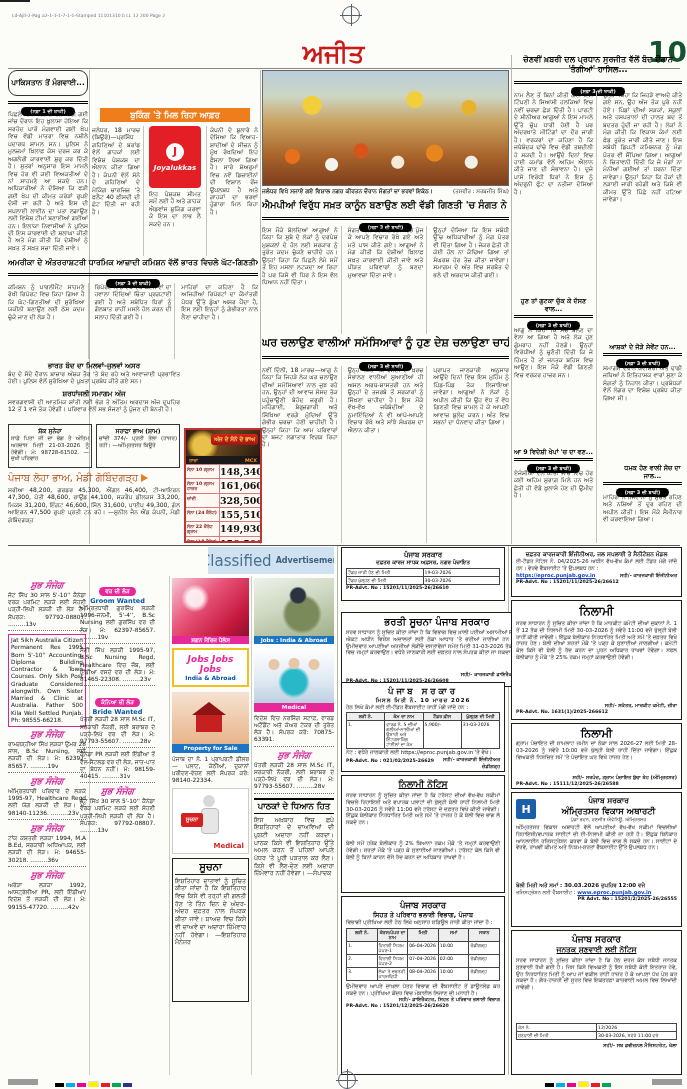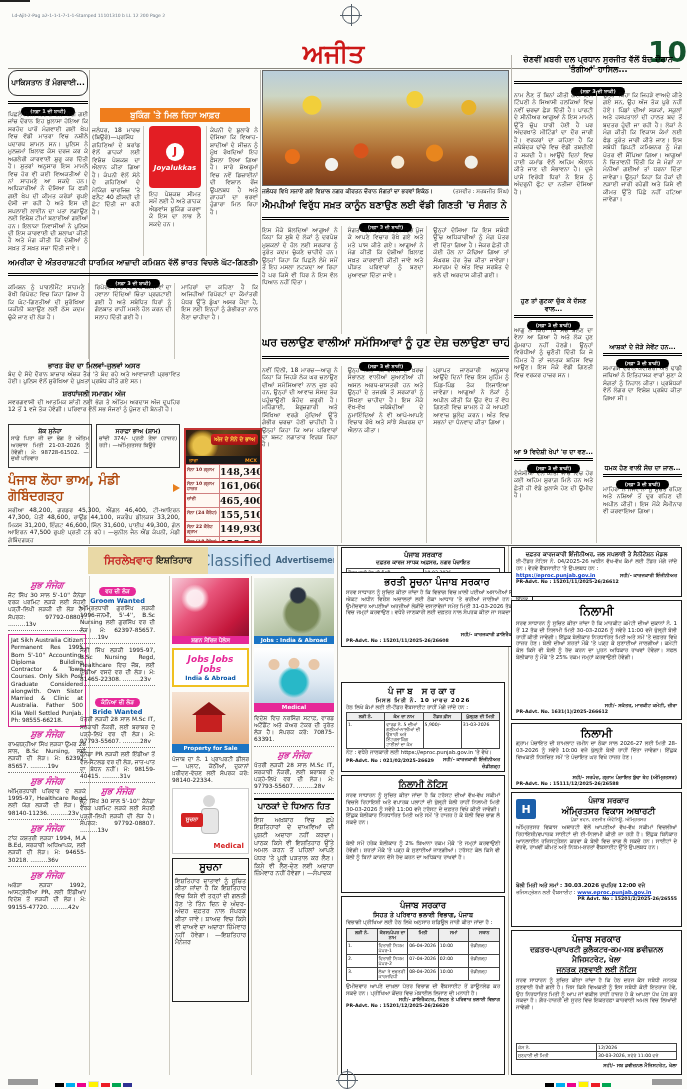--- a/index.html
+++ b/index.html
@@ -136,21 +136,21 @@
     <div class="hl" style="font-size:6px;">ਸ਼ੋਕ ਸੁਨੇਹਾ</div>
     <div class="b55">ਸਾਡੇ ਪਿਤਾ ਜੀ ਦਾ ਭੋਗ ਤੇ ਅੰਤਿਮ ਅਰਦਾਸ ਮਿਤੀ 21-03-2026 ਨੂੰ ਹੋਵੇਗੀ। ਮੋ: 98728-61502. —ਦੁਖੀ ਪਰਿਵਾਰ</div>
   </div>
   <div class="abs" style="left:96px;top:424px;width:84px;height:44px;border:1px solid #333;padding:2px;">
     <div class="hl" style="font-size:6px;">ਸਰਾਫ਼ਾ ਭਾਅ (ਸ਼ਾਮ)</div>
     <div class="b55">ਚਾਂਦੀ 374/- ਪ੍ਰਤੀ ਤੋਲਾ (ਹਾਜ਼ਰ) ਰਹੀ। —ਅੰਮ੍ਰਿਤਸਰ ਬਿਊਰੋ</div>
   </div>
 
   <div class="abs" style="left:8px;top:472px;width:172px;height:71px;">
     <div style="display:flex;align-items:center;gap:3px;">
-      <span style="font-size:13px;font-weight:bold;color:#b04a10;">ਪੰਜਾਬ ਲੋਹਾ ਭਾਅ, ਮੰਡੀ ਗੋਬਿੰਦਗੜ੍ਹ</span>
+      <span style="font-size:10px;font-weight:normal;color:#b04a10;">ਪੰਜਾਬ ਲੋਹਾ ਭਾਅ, ਮੰਡੀ ਗੋਬਿੰਦਗੜ੍ਹ</span>
       <span style="width:0;height:0;border-left:7px solid #e88020;border-top:4px solid transparent;border-bottom:4px solid transparent;"></span>
     </div>
     <div class="b" style="margin-top:2px;height:56px;">ਸਰੀਆ 48,200, ਗਰਡਰ 45,300, ਐਂਗਲ 46,400, ਟੀ-ਆਇਰਨ 47,300, ਪੱਤੀ 48,600, ਰਾਊਂਡ 44,100, ਸਕਰੈਪ ਡੀਲਕਸ 33,200, ਮਿਕਸ 31,200, ਇੰਗਟ 46,600, ਸਿੱਲ 31,600, ਪਾਈਪ 49,300, ਗੋਲ ਆਇਰਨ 47,500 ਰੁਪਏ ਪ੍ਰਤੀ ਟਨ ਰਹੇ। —ਸੁਨੀਲ ਜੈਨ ਐਂਡ ਕੰਪਨੀ, ਮੰਡੀ ਗੋਬਿੰਦਗੜ੍ਹ</div>
   </div>
 
   <div class="abs" style="left:184px;top:428px;width:78px;height:115px;border:2px solid #c23333;background:#fff8f2;">
     <div style="height:26px;position:relative;background:
         radial-gradient(circle at 22% 60%, #e8c14a 0 9px, #b8902c 12px, transparent 16px),
         linear-gradient(120deg,#2a1c10,#6b4a1e 45%,#2a1c10);">
       <div style="position:absolute;right:2px;top:4px;background:linear-gradient(#d42222,#a11414);color:#ffe14a;font-size:5.6px;font-weight:bold;padding:2px 3px;border-radius:3px;text-align:center;">ਅੱਜ ਦੇ ਸੋਨੇ ਦੇ ਭਾਅ</div>
@@ -162,21 +162,21 @@
     <div class="goldrow">
         <span class="gl">ਸੋਨਾ 10 ਗ੍ਰਾਮ</span>
         <span class="gv">148,340</span>
       </div>
     <div class="goldrow">
         <span class="gl">ਸੋਨਾ 10 ਗ੍ਰਾਮ ਹਾਜ਼ਰ</span>
         <span class="gv">161,060</span>
       </div>
     <div class="goldrow">
         <span class="gl">ਚਾਂਦੀ</span>
-        <span class="gv">465,400</span>
+        <span class="gv">328,500</span>
       </div>
     <div class="goldrow">
         <span class="gl">ਸੋਨਾ (24 ਕੈਰੇਟ)</span>
         <span class="gv">155,510</span>
       </div>
     <div class="goldrow">
         <span class="gl">ਸੋਨਾ 22 ਕੈਰੇਟ ਗ੍ਰਾਮ</span>
         <span class="gv">149,930</span>
       </div>
     <div class="goldrow">
@@ -197,30 +197,26 @@
       <div class="b" style="height:122px;">ਆਗੂ ਨੇ ਕਿਹਾ ਕਿ ਸੱਚ ਬੋਲਣ ਦਾ ਵੇਲਾ ਆ ਗਿਆ ਹੈ ਅਤੇ ਲੋਕ ਹੁਣ ਗੁੰਮਰਾਹ ਨਹੀਂ ਹੋਣਗੇ। ਉਨ੍ਹਾਂ ਵਿਰੋਧੀਆਂ ਨੂੰ ਚੁਣੌਤੀ ਦਿੱਤੀ ਕਿ ਜੇ ਹਿੰਮਤ ਹੈ ਤਾਂ ਜਨਤਕ ਬਹਿਸ ਵਿਚ ਆਉਣ। ਇਸ ਮੌਕੇ ਵੱਡੀ ਗਿਣਤੀ ਵਿਚ ਵਰਕਰ ਹਾਜ਼ਰ ਸਨ।</div>
       <div class="hl" style="font-size:6.4px;">ਆ 9 ਵਿਦੇਸ਼ੀ ਖੇਪਾਂ 'ਚ ਦਾ ਵਣ...</div>
       <div class="pillrow"><span class="pill">(ਸਫ਼ਾ 3 ਦੀ ਬਾਕੀ)</span></div>
       <div class="b" style="height:70px;">ਏਜੰਸੀਆਂ ਵੱਲੋਂ ਕੀਤੀ ਜਾਂਚ ਵਿਚ ਹੋਰ ਕਈ ਅਹਿਮ ਸੁਰਾਗ਼ ਮਿਲੇ ਹਨ ਅਤੇ ਛੇਤੀ ਹੀ ਵੱਡੇ ਖ਼ੁਲਾਸੇ ਹੋਣ ਦੀ ਉਮੀਦ ਹੈ।</div>
     </div>
     <div style="width:81px;">
       <div class="b" style="height:252px;">ਉਨ੍ਹਾਂ ਕਿਹਾ ਕਿ ਜਿਹੜੇ ਵਾਅਦੇ ਕੀਤੇ ਗਏ ਸਨ, ਉਹ ਅੱਜ ਤੱਕ ਪੂਰੇ ਨਹੀਂ ਹੋਏ। ਪਿੰਡਾਂ ਦੀਆਂ ਸੜਕਾਂ, ਸਕੂਲਾਂ ਅਤੇ ਹਸਪਤਾਲਾਂ ਦੀ ਹਾਲਤ ਬਦ ਤੋਂ ਬਦਤਰ ਹੁੰਦੀ ਜਾ ਰਹੀ ਹੈ। ਲੋਕਾਂ ਨੇ ਮੰਗ ਕੀਤੀ ਕਿ ਵਿਕਾਸ ਕੰਮਾਂ ਲਈ ਫੰਡ ਤੁਰੰਤ ਜਾਰੀ ਕੀਤੇ ਜਾਣ। ਇਸ ਸਬੰਧੀ ਡਿਪਟੀ ਕਮਿਸ਼ਨਰ ਨੂੰ ਮੰਗ ਪੱਤਰ ਵੀ ਸੌਂਪਿਆ ਗਿਆ। ਆਗੂਆਂ ਨੇ ਚਿਤਾਵਨੀ ਦਿੱਤੀ ਕਿ ਜੇ ਮੰਗਾਂ ਨਾ ਮੰਨੀਆਂ ਗਈਆਂ ਤਾਂ ਧਰਨਾ ਦਿੱਤਾ ਜਾਵੇਗਾ। ਉਨ੍ਹਾਂ ਕਿਹਾ ਕਿ ਹੱਕਾਂ ਦੀ ਲੜਾਈ ਜਾਰੀ ਰਹੇਗੀ ਅਤੇ ਕਿਸੇ ਵੀ ਕੀਮਤ ਉੱਤੇ ਪਿੱਛੇ ਨਹੀਂ ਹਟਿਆ ਜਾਵੇਗਾ।</div>
       <div class="hl" style="font-size:6.4px;">ਆਸ਼ਕਾਂ ਦੇ ਜੋੜੇ ਸੇਵੇਂਟ ਹਨ...</div>
       <div class="pillrow"><span class="pill">(ਸਫ਼ਾ 3 ਦੀ ਬਾਕੀ)</span></div>
       <div class="b" style="height:100px;">ਸਮਾਗਮ ਦੌਰਾਨ ਕਵੀਸ਼ਰੀ ਅਤੇ ਢਾਡੀ ਜਥਿਆਂ ਨੇ ਇਤਿਹਾਸਕ ਵਾਰਾਂ ਸੁਣਾ ਕੇ ਸੰਗਤਾਂ ਨੂੰ ਨਿਹਾਲ ਕੀਤਾ। ਪ੍ਰਬੰਧਕਾਂ ਵੱਲੋਂ ਲੰਗਰ ਦਾ ਵਿਸ਼ੇਸ਼ ਪ੍ਰਬੰਧ ਕੀਤਾ ਗਿਆ ਸੀ।</div>
-      <div class="hl" style="font-size:6.4px;">ਧਮਕ ਹੋਣ ਵਾਲੀ ਸੋਚ ਦਾ ਜਾਲ...</div>
+      <div class="hl" style="font-size:6.4px;margin-left:20px;">ਧਮਕ ਹੋਣ ਵਾਲੀ ਸੋਚ ਦਾ ਜਾਲ...</div>
       <div class="pillrow"><span class="pill">(ਸਫ਼ਾ 3 ਦੀ ਬਾਕੀ)</span></div>
       <div class="b" style="height:48px;">ਮਾਹਿਰਾਂ ਨੇ ਨੌਜਵਾਨਾਂ ਨੂੰ ਸੁਚੇਤ ਰਹਿਣ ਅਤੇ ਨਸ਼ਿਆਂ ਤੋਂ ਦੂਰ ਰਹਿਣ ਦੀ ਅਪੀਲ ਕੀਤੀ। ਇਸ ਮੌਕੇ ਸੈਮੀਨਾਰ ਵੀ ਕਰਵਾਇਆ ਗਿਆ।</div>
     </div>
   </div>
 
-  <div class="abs" style="left:88px;top:547px;width:120px;height:27px;background:#e9d9a6;display:flex;align-items:center;justify-content:center;gap:3px;">
-    <span style="color:#c42222;font-weight:bold;font-size:11px;">ਸਿਰਲੇਖਵਾਰ</span>
-    <span style="color:#111;font-weight:bold;font-size:9px;">ਇਸ਼ਤਿਹਾਰ</span>
-  </div>
   <div class="abs" style="left:208px;top:547px;width:126px;height:27px;background:#cfe2f2;display:flex;align-items:center;justify-content:center;gap:4px;">
     <span style="color:#4a708e;font-size:15px;">Classified</span>
     <span style="color:#40627e;font-size:8px;font-weight:bold;">Advertisement</span>
   </div>
 
   <div class="vline" style="left:89px;top:576px;height:499px;background:#cfccc2;"></div>
   <div class="vline" style="left:169px;top:576px;height:499px;background:#cfccc2;"></div>
   <div class="vline" style="left:251px;top:576px;height:499px;background:#cfccc2;"></div>
 
   <div class="abs" style="left:8px;top:578px;width:78px;height:497px;">
@@ -324,21 +320,21 @@
           </tr>
       <tr>
             <td>ਟੈਂਡਰ ਖੁੱਲ੍ਹਣ ਦੀ ਮਿਤੀ</td>
             <td>30-03-2026</td>
           </tr>
     </tbody>
       </table>
     <div class="prl">PR-Advt. No : 15201/11/2025-26/26610</div>
   </div>
 
-  <div class="abs notice-box" style="left:341px;top:572px;width:192px;height:75px;">
+  <div class="abs notice-box" style="left:341px;top:612px;width:192px;height:75px;">
     <div class="gtitle" style="font-size:10px;">ਭਰਤੀ ਸੂਚਨਾ ਪੰਜਾਬ ਸਰਕਾਰ</div>
     <div class="b55" style="margin-top:1px;height:42px;">ਸਰਵ ਸਾਧਾਰਨ ਨੂੰ ਸੂਚਿਤ ਕੀਤਾ ਜਾਂਦਾ ਹੈ ਕਿ ਵਿਭਾਗ ਵਿਚ ਖ਼ਾਲੀ ਪਈਆਂ ਅਸਾਮੀਆਂ POCSO ਐਕਟ ਅਧੀਨ ਵਿਸ਼ੇਸ਼ ਅਦਾਲਤਾਂ ਲਈ ਠੇਕਾ ਆਧਾਰ 'ਤੇ ਭਰੀਆਂ ਜਾਣੀਆਂ ਹਨ। ਇੱਛੁਕ ਉਮੀਦਵਾਰ ਆਪਣੀਆਂ ਅਰਜ਼ੀਆਂ ਲੋੜੀਂਦੇ ਦਸਤਾਵੇਜ਼ਾਂ ਸਮੇਤ ਮਿਤੀ 31-03-2026 ਤੱਕ ਦਫ਼ਤਰ ਵਿਚ ਜਮ੍ਹਾਂ ਕਰਵਾਉਣ। ਵਧੇਰੇ ਜਾਣਕਾਰੀ ਲਈ ਦਫ਼ਤਰ ਨਾਲ ਸੰਪਰਕ ਕੀਤਾ ਜਾ ਸਕਦਾ ਹੈ।</div>
     <div class="sign">ਸਹੀ/- ਕਾਰਜਕਾਰੀ ਡਾਇਰੈਕਟਰ (ਜ)</div>
     <div style="display:flex;justify-content:space-between;">
       <span class="prl">PR-Advt. No : 15201/11/2025-26/26608</span>
       <span class="prl">HRT I</span>
     </div>
   </div>
 
   <div class="abs notice-box" style="left:341px;top:682px;width:164px;height:90px;">
@@ -454,21 +450,20 @@
     <div style="font-size:5.5px;font-weight:bold;color:#111;">ਬੋਲੀ ਮਿਤੀ ਅਤੇ ਸਮਾਂ : 30.03.2026 ਦੁਪਹਿਰ 12:00 ਵਜੇ</div>
     <div style="font-size:5.2px;color:#111;">
       <span>ਰਜਿਸਟ੍ਰੇਸ਼ਨ ਲਈ ਵੈੱਬਸਾਈਟ :</span>
       <span class="bluelink">www.eproc.punjab.gov.in</span>
     </div>
     <div class="prl" style="text-align:right;">PR Advt. No : 15201/2/2025-26/26555</div>
   </div>
 
   <div class="abs notice-box" style="left:511px;top:930px;width:171px;height:145px;">
     <div class="gtitle" style="font-size:9px;">ਪੰਜਾਬ ਸਰਕਾਰ</div>
-    <div class="gtitle" style="font-size:7.5px;">ਦਫ਼ਤਰ-ਪ੍ਰਾਪਰਟੀ ਕੁਲੈਕਟਰ-ਕਮ-ਸਬ ਡਵੀਜ਼ਨਲ ਮੈਜਿਸਟਰੇਟ, ਖੇਲਾ</div>
     <div class="gtitle" style="font-size:7.5px;text-decoration:underline;">ਜਨਤਕ ਸੁਣਵਾਈ ਲਈ ਨੋਟਿਸ</div>
     <div class="b55" style="margin-top:2px;height:66px;">ਸਰਵ ਸਾਧਾਰਨ ਨੂੰ ਸੂਚਿਤ ਕੀਤਾ ਜਾਂਦਾ ਹੈ ਕਿ ਹੇਠ ਦਰਜ ਕੇਸ ਸਬੰਧੀ ਜਨਤਕ ਸੁਣਵਾਈ ਰੱਖੀ ਗਈ ਹੈ। ਜਿਸ ਕਿਸੇ ਵਿਅਕਤੀ ਨੂੰ ਇਸ ਸਬੰਧੀ ਕੋਈ ਇਤਰਾਜ਼ ਹੋਵੇ, ਉਹ ਨਿਰਧਾਰਿਤ ਮਿਤੀ ਨੂੰ ਆਪ ਜਾਂ ਵਕੀਲ ਰਾਹੀਂ ਹਾਜ਼ਰ ਹੋ ਕੇ ਆਪਣਾ ਪੱਖ ਪੇਸ਼ ਕਰ ਸਕਦਾ ਹੈ। ਗ਼ੈਰ-ਹਾਜ਼ਰੀ ਦੀ ਸੂਰਤ ਵਿਚ ਇਕਤਰਫ਼ਾ ਕਾਰਵਾਈ ਅਮਲ ਵਿਚ ਲਿਆਂਦੀ ਜਾਵੇਗੀ।</div>
     <table class="gtable">
       <tbody>
           <tr>
             <td>ਕੇਸ ਨੰ.</td>
             <td>12/2026</td>
           </tr>
       <tr>
             <td>ਸੁਣਵਾਈ ਦੀ ਮਿਤੀ</td>

